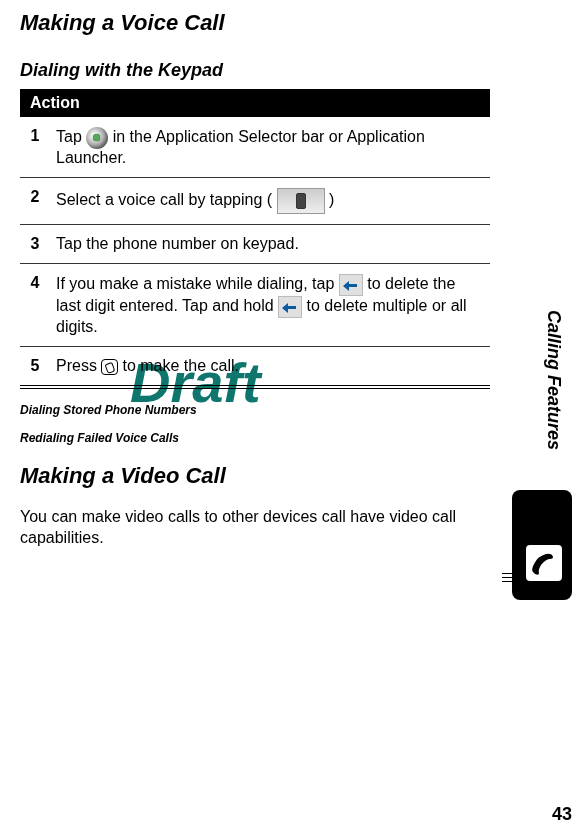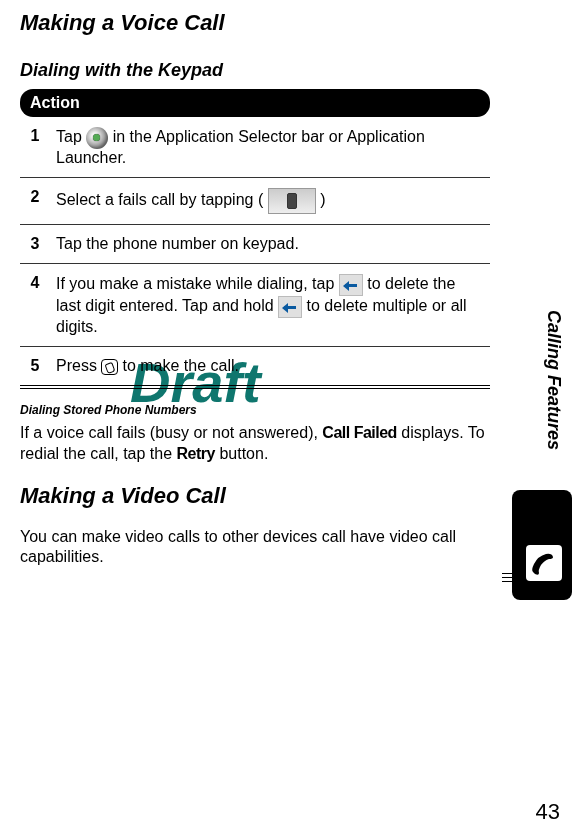--- a/index.html
+++ b/index.html
@@ -34,21 +34,20 @@
       font-weight: bold;
       margin-top: 14px;
       margin-bottom: 6px;
     }
     .action-header {
       background: #000;
       color: #fff;
       font-weight: bold;
       padding: 5px 10px;
       font-size: 16px;
-      border-radius: 13px;
     }
     table.steps {
       width: 100%;
       border-collapse: collapse;
     }
     table.steps td {
       padding: 10px 6px;
       vertical-align: top;
       border-bottom: 1px solid #333;
       font-size: 16px;
@@ -204,23 +203,23 @@
     .speedlines span {
       display: block;
       width: 20px;
       height: 1px;
       background: #000;
       margin: 3px 0;
     }
     .pagenum {
       position: absolute;
       bottom: 12px;
-      right: 22px;
-      font-weight: 400;
-      font-size: 22px;
+      right: 10px;
+      font-weight: 700;
+      font-size: 18px;
     }
     .rel { position: relative; z-index: 1; padding-left: 20px; }
   </style>
 </head>
 <body>
 
 <div class="watermark">Draft</div>
 
 <div class="content rel">
 
@@ -236,21 +235,21 @@
       <td class="num">1</td>
       <td>
         <span>Tap </span>
         <span class="icon-circle"></span>
         <span> in the Application Selector bar or Application Launcher.</span>
       </td>
     </tr>
     <tr>
       <td class="num">2</td>
       <td>
-        <span>Select a fails call by tapping ( </span>
+        <span>Select a voice call by tapping ( </span>
         <span class="icon-box"><span class="icon-phone"></span></span>
         <span> )</span>
       </td>
     </tr>
     <tr>
       <td class="num">3</td>
       <td>Tap the phone number on keypad.</td>
     </tr>
     <tr>
       <td class="num">4</td>
@@ -268,27 +267,21 @@
         <span>Press </span>
         <span class="icon-key call">&nbsp;&nbsp;</span>
         <span> to make the call.</span>
       </td>
     </tr>
   </tbody>
     </table>
 
   <h3>Dialing Stored Phone Numbers</h3>
 
-  <p class="para">
-    <span>If a voice call fails (busy or not answered), </span>
-    <span class="bold-cond">Call Failed</span>
-    <span> displays. To redial the call, tap the </span>
-    <span class="bold-cond">Retry</span>
-    <span> button.</span>
-  </p>
+  <h3>Redialing Failed Voice Calls</h3>
 
   <h1 style="margin-top:18px">Making a Video Call</h1>
   <p class="para">You can make video calls to other devices call have video call capabilities.</p>
 
 </div>
 
 <div class="sidebar-text">Calling Features</div>
 
 <div class="sidebar-img"></div>
 <div class="sidebar-img-phone"></div>

